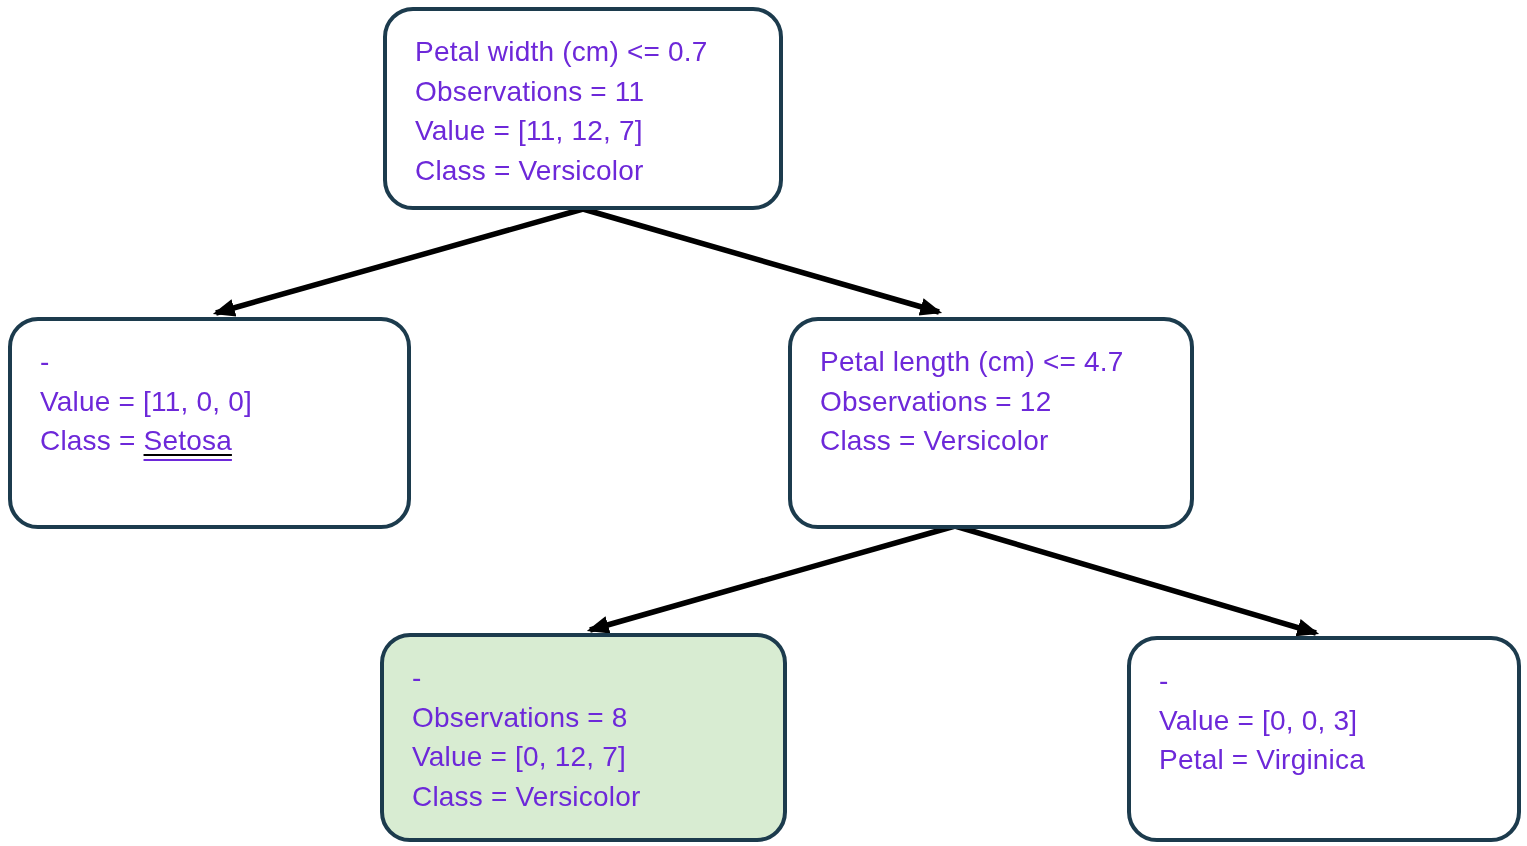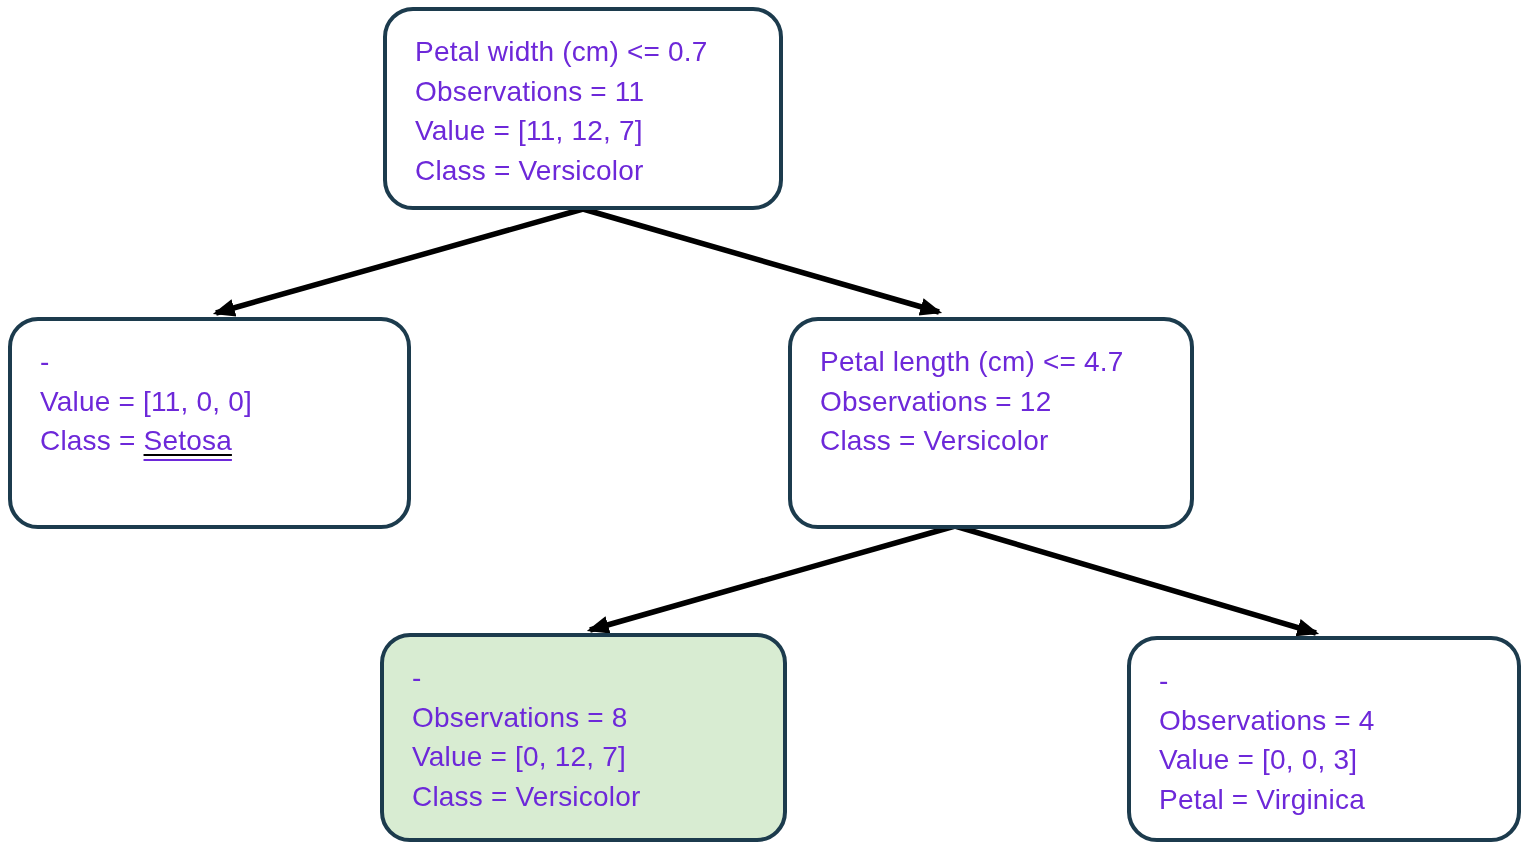--- a/index.html
+++ b/index.html
@@ -96,18 +96,17 @@
 
   <div class="node highlight" style="left:380px; top:633px; width:407px; height:209px;">
     <span class="line">-</span>
     <span class="line">Observations = 8</span>
     <span class="line">Value = [0, 12, 7]</span>
     <span class="line">Class = Versicolor</span>
   </div>
 
   <div class="node" style="left:1127px; top:636px; width:394px; height:206px;">
     <span class="line">-</span>
-    <span class="line">Observations = 4</span>
     <span class="line">Value = [0, 0, 3]</span>
     <span class="line">Petal = Virginica</span>
   </div>
 
 </div>
 
 </body></html>

